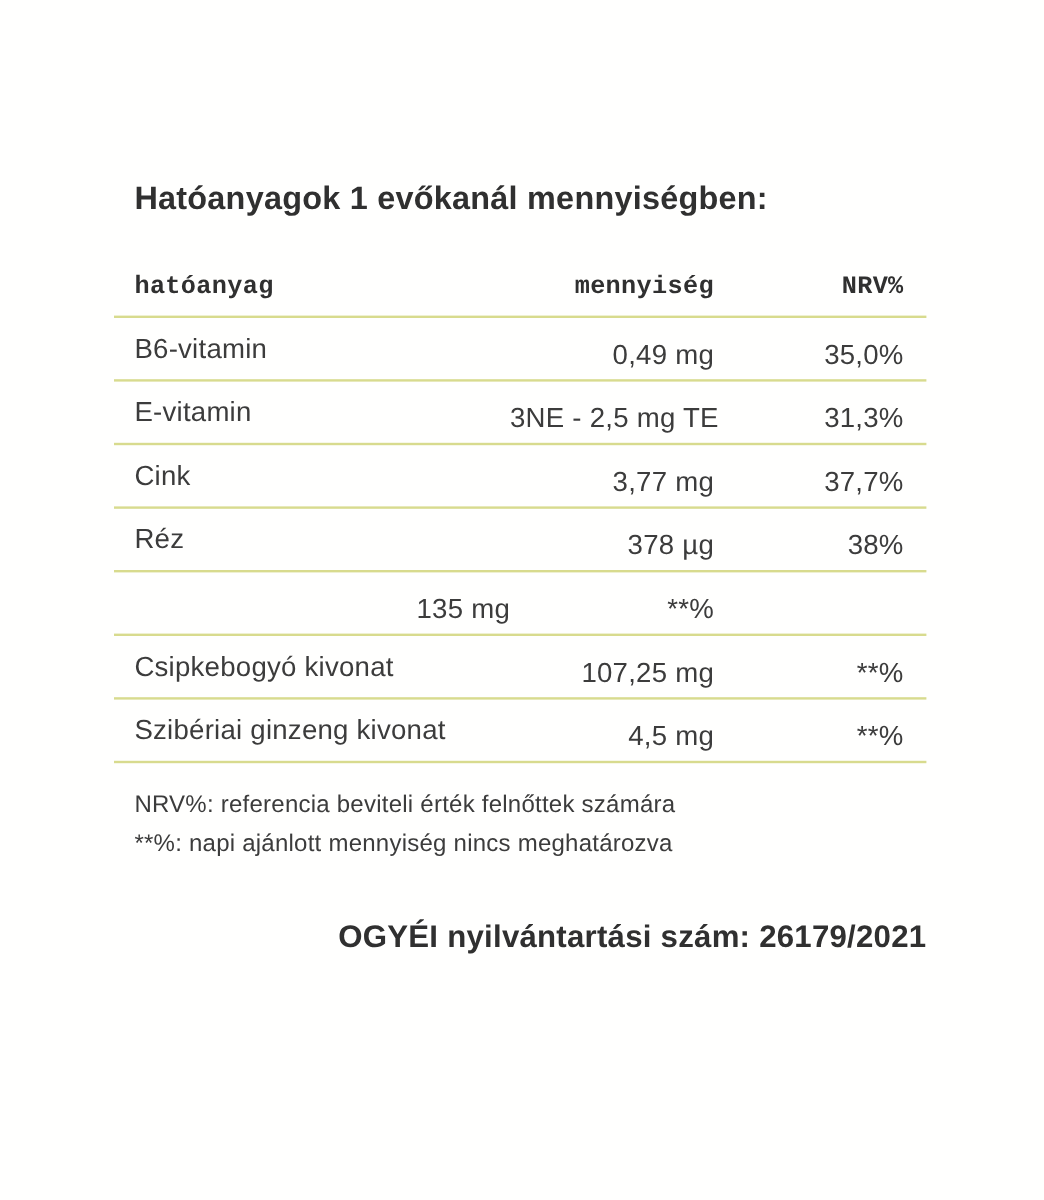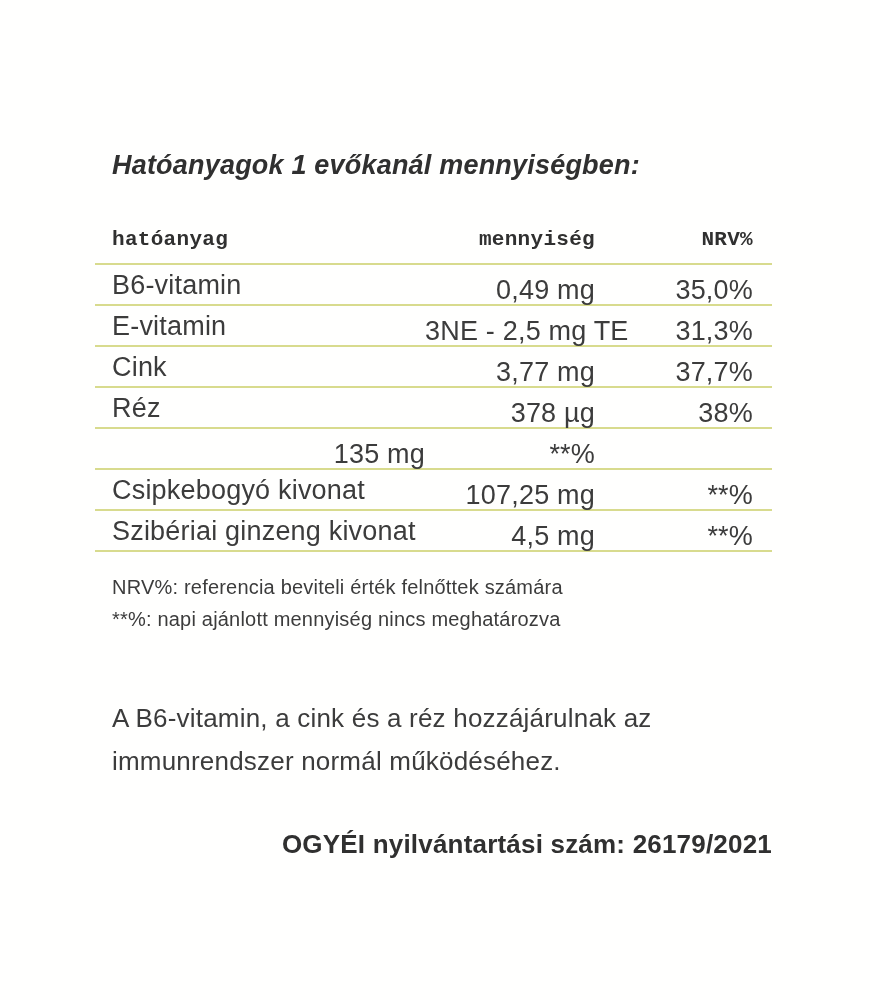--- a/index.html
+++ b/index.html
@@ -20,31 +20,30 @@
     left: 95px; top: 148px;
     width: 677px;
   }
   .page-title {
     padding-left: 17px;
     font-size: 27px;
     line-height: 34px;
     font-weight: 700;
     letter-spacing: 0.2px;
     color: #303030;
-    font-style: italic;
   }
   .ingredients-table { margin-top: 36px; }
   .row {
     display: grid;
     grid-template-columns: 1fr 170px 158px;
     align-items: center;
-    height: 41px;
+    height: 53px;
     padding: 0 19px 0 17px;
     border-bottom: 2px solid #d8db8e;
-    font-size: 27px;
+    font-size: 23px;
     letter-spacing: 0.2px;
     color: #3c3c3c;
   }
   .row--header {
     height: auto;
     align-items: end;
     padding-bottom: 12px;
     font-size: 21px;
     font-weight: 700;
     color: #303030;
@@ -137,21 +136,17 @@
         <div class="cell-nrv">**%</div>
       </div>
 
     </div>
 
     <div class="footnotes">
       <div>NRV%: referencia beviteli érték felnőttek számára</div>
       <div>**%: napi ajánlott mennyiség nincs meghatározva</div>
     </div>
 
-    <div class="claim">
-      <div>A B6-vitamin, a cink és a réz hozzájárulnak az</div>
-      <div>immunrendszer normál működéséhez.</div>
-    </div>
 
     <div class="registration">OGYÉI nyilvántartási szám: 26179/2021</div>
 
   </div>
 </div>
 
 </body></html>

